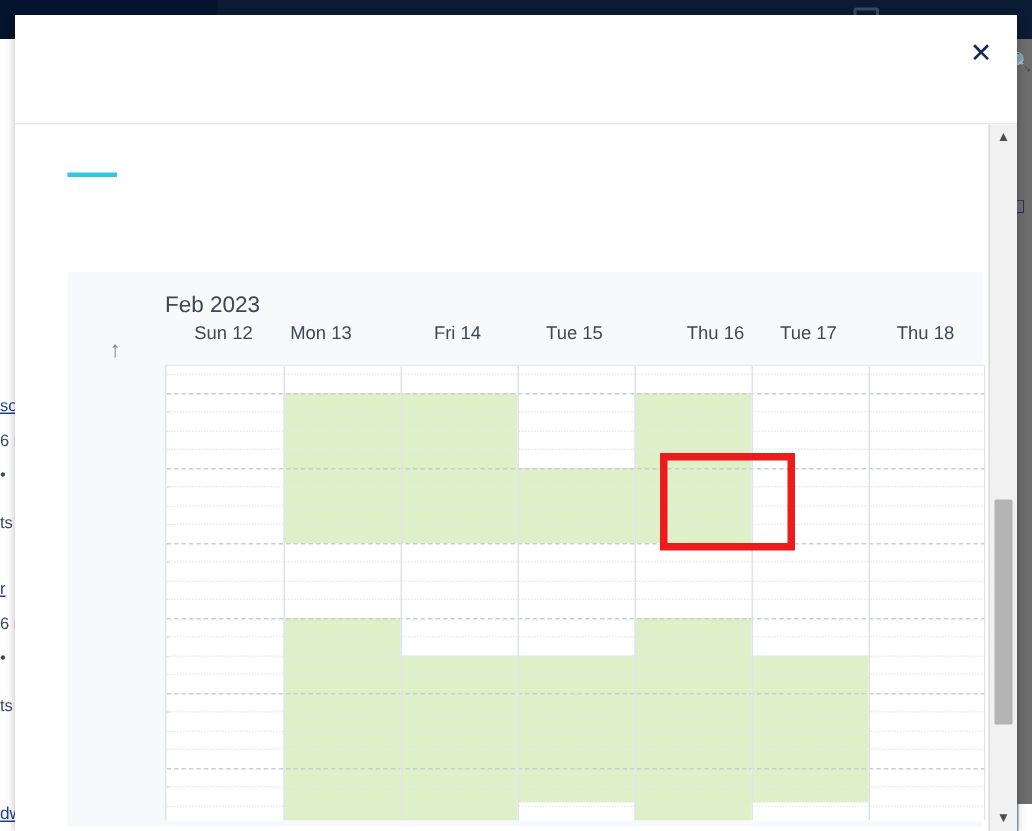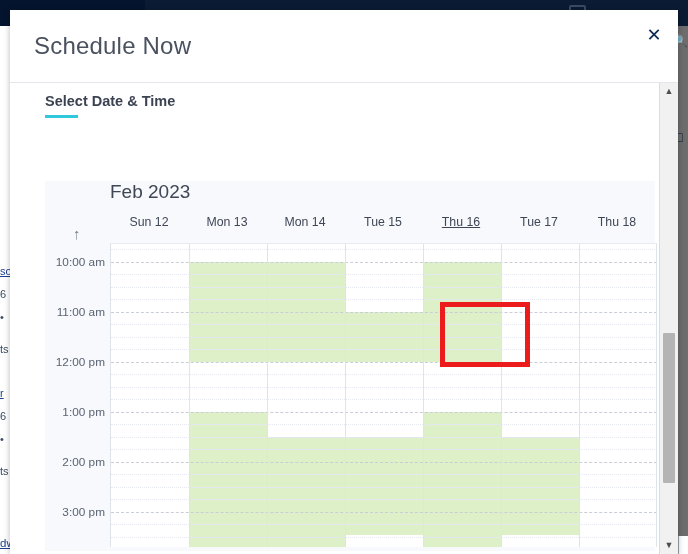--- a/index.html
+++ b/index.html
@@ -38,21 +38,21 @@
 
   #mbody{position:absolute;left:0;top:73px;width:668px;height:471px;background:#ffffff;overflow:hidden;}
   #mcontent{position:absolute;left:0;top:0;width:650px;height:471px;background:#ffffff;}
 
   .sectitle{position:absolute;left:35px;top:10px;font-size:14.5px;color:#3c4252;font-weight:bold;}
   .secunder{position:absolute;left:35px;top:32px;width:33px;height:3px;background:#2fc8dc;}
   .secdesc{position:absolute;left:35px;top:44px;width:560px;font-size:12.6px;color:#39404f;line-height:1.42;}
 
   
   #cal{position:absolute;left:35px;top:98px;width:610px;height:370px;background:#f7f9fc;}
-  #monthlbl{position:absolute;left:65px;top:0;font-size:19px;color:#3f4655;}
+  #monthlbl{position:absolute;left:65px;top:14px;font-size:15px;color:#3f4655;}
   #uparrow{position:absolute;left:28px;top:44px;font-size:15px;color:#7c8496;}
 
   #dayhdr{position:absolute;left:65px;top:34px;width:545px;height:26px;}
   #dayhdr .dcell{position:absolute;top:0;width:78px;text-align:center;font-size:12.3px;color:#3f4655;}
 
   #gridwrap{position:absolute;left:65px;top:62px;width:546px;height:303px;overflow:hidden;
     background:#ffffff;border-left:1px solid #dfe3ea;border-top:1px solid #e8ebf0;}
   .vline{position:absolute;top:0;width:1px;height:303px;background:#dfe3ea;}
   .hourline{position:absolute;left:0;width:546px;height:0;border-top:1.5px dashed #c9cdd6;}
   .qline{position:absolute;left:0;width:546px;height:0;border-top:1px dotted #e6e9ee;}
@@ -104,52 +104,42 @@
     <span style="left:440px;">Offer</span>
     <div class="divider" style="left:572px;"></div>
     <span class="teal" style="left:583px;">Make an Offer</span>
     <div class="divider" style="left:678px;"></div>
   </div>
 </div>
 
 <div id="modal">
 
   <div class="mhead">
-    <div class="mtitle">Schedule Now</div>
     <button class="mclose">✕</button>
   </div>
 
   <div id="mbody">
     <div id="mcontent">
 
-      <div class="sectitle">Select Date &amp; Time</div>
       <div class="secunder"></div>
 
       <div id="cal">
         <div id="monthlbl">Feb 2023</div>
         <div id="uparrow">↑</div>
 
         <div id="dayhdr">
           <div class="dcell" style="left:0;">Sun 12</div>
-          <div class="dcell" style="left:78px;">Mon 13</div>
-          <div class="dcell" style="left:156px;">Mon 14</div>
+          <div class="dcell" style="left:65px;">Mon 13</div>
+          <div class="dcell" style="left:156px;">Fri 14</div>
           <div class="dcell" style="left:234px;">Tue 15</div>
-          <div class="dcell" style="left:312px;text-decoration:underline;">Thu 16</div>
+          <div class="dcell" style="left:328px;">Thu 16</div>
           <div class="dcell" style="left:390px;">Tue 17</div>
           <div class="dcell" style="left:468px;">Thu 18</div>
         </div>
 
-        <div id="timecol">
-          <div class="timelbl" style="top:12px;">10:00 am</div>
-          <div class="timelbl" style="top:62px;">11:00 am</div>
-          <div class="timelbl" style="top:112px;">12:00 pm</div>
-          <div class="timelbl" style="top:162px;">1:00 pm</div>
-          <div class="timelbl" style="top:212px;">2:00 pm</div>
-          <div class="timelbl" style="top:262px;">3:00 pm</div>
-        </div>
 
         <div id="gridwrap">
 
           <div class="avail" style="left:78px;  top:18px;  width:78px; height:100px;"></div>
           <div class="avail" style="left:156px; top:18px;  width:78px; height:100px;"></div>
           <div class="avail" style="left:234px; top:68px;  width:78px; height:50px;"></div>
           <div class="avail" style="left:312px; top:18px;  width:78px; height:100px;"></div>
           <div class="avail" style="left:78px;  top:168px; width:78px; height:135px;"></div>
           <div class="avail" style="left:156px; top:193px; width:78px; height:110px;"></div>
           <div class="avail" style="left:234px; top:193px; width:78px; height:98px;"></div>

